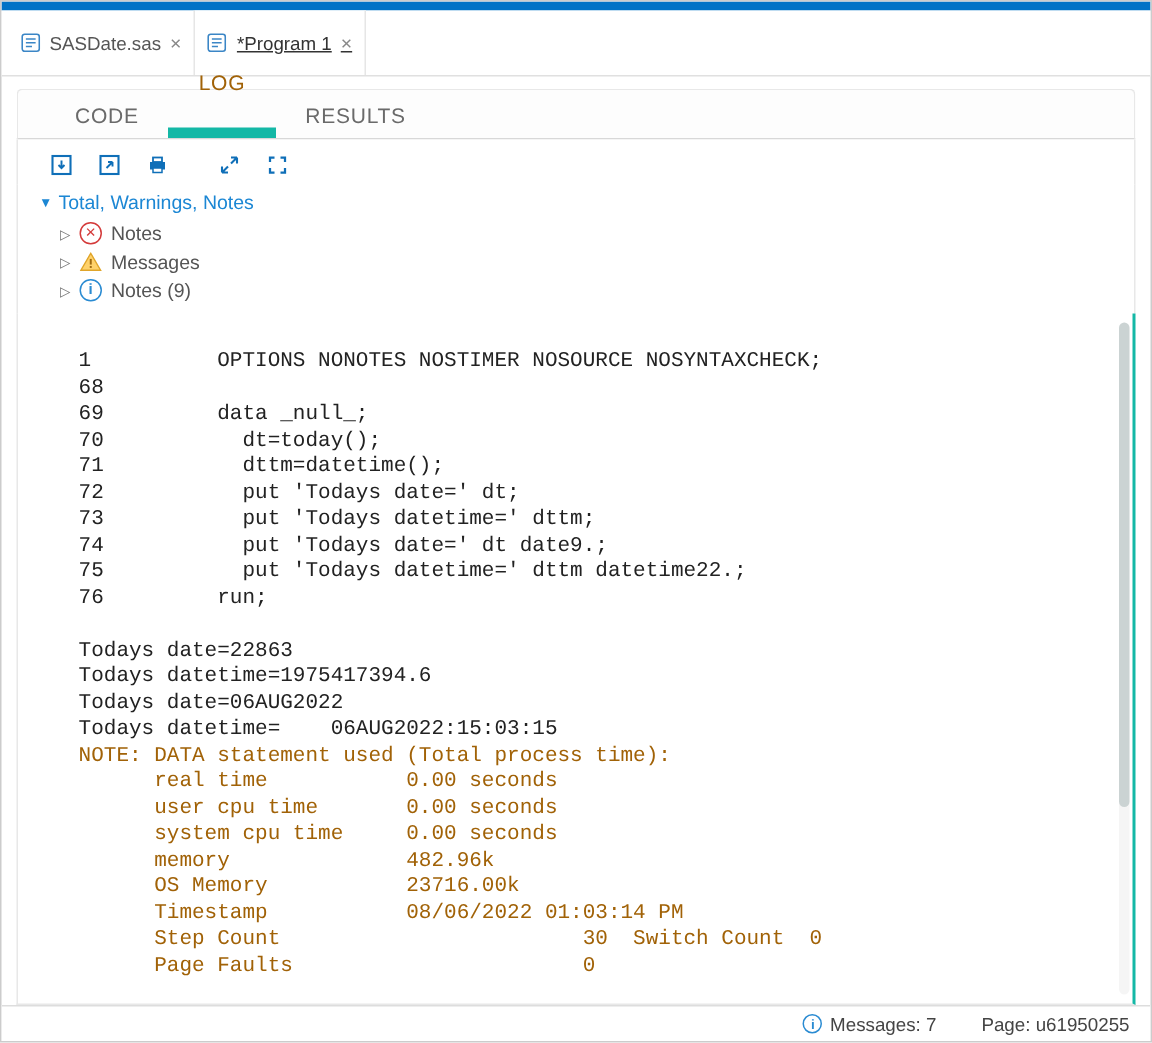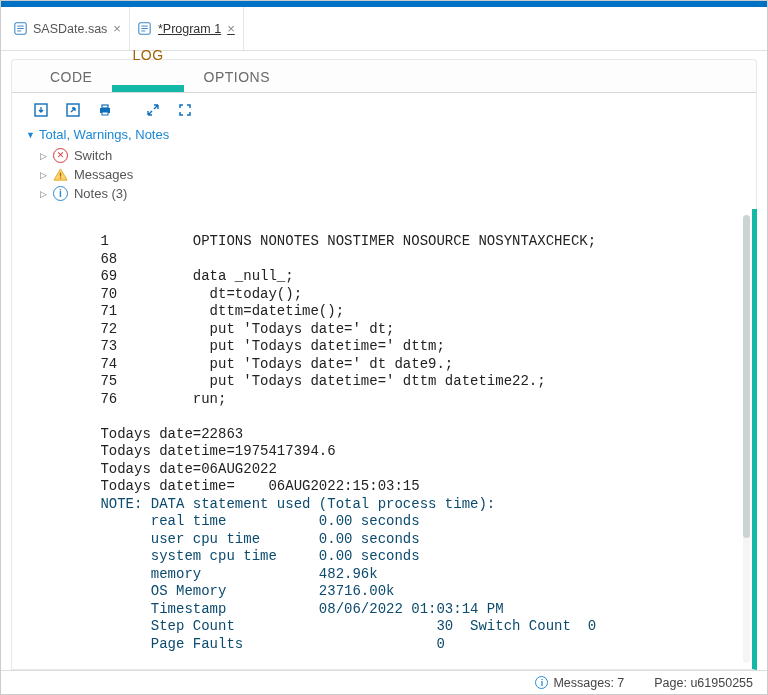--- a/index.html
+++ b/index.html
@@ -106,37 +106,36 @@
   }
   .caret-down { font-size: 9px; color: #1c87d4; }
   .caret-right { font-size: 9px; color: #777;}
   .oicon { width: 15px; height: 15px; display: inline-flex; align-items: center; justify-content: center; }
   .err-ic { border: 1.5px solid #d43b3b; border-radius: 50%; color: #d43b3b; font-size: 9px; line-height: 11px;}
   .note-ic { border: 1.5px solid #2a8bd2; border-radius: 50%; color: #2a8bd2; font-size: 10px; font-weight: bold; line-height: 11px;}
   .logwrap {
     flex: 1;
     margin: 0 10px;
     border-left: 1px solid #e8e8e8;
-    border-right: 5px solid #14b8a6;
+    border-right: 2px solid #14b8a6;
     border-bottom: 1px solid #e8e8e8;
     position: relative;
     overflow: hidden;
-    padding-left: 48px;
   }
   .logbody {
     font-family: "Courier New", monospace;
     font-size: 14px;
     line-height: 1.25;
     white-space: pre;
     padding: 24px 12px 0 32px;
     color: #222;
     height: 100%;
     overflow: hidden;
   }
-  .note-line { color: #0c4a6e; margin-top: 16px; }
+  .note-line { color: #a16207; margin-top: 16px; }
   .scrollbar {
     position: absolute;
     right: 2px;
     top: 6px;
     bottom: 6px;
     width: 7px;
     background: rgba(0,0,0,0.04);
     border-radius: 4px;
   }
   .scrollthumb {
@@ -187,21 +186,21 @@
         </svg>
     </span>
     <span>*Program 1</span>
     <span class="close">×</span>
   </div>
 </div>
 
 <div class="subtabs">
   <div class="subtab">CODE</div>
   <div class="subtab active">LOG</div>
-  <div class="subtab">OPTIONS</div>
+  <div class="subtab">RESULTS</div>
 </div>
 
 <div class="toolbar">
   <span class="tbtn">
     <svg width="16" height="16" viewBox="0 0 16 16">
         <rect x="2" y="2" width="12" height="12" fill="none" stroke="#0f6fb8" stroke-width="1.4"></rect>
         <path d="M8 5v5m-2-2l2 2 2-2" stroke="#0f6fb8" stroke-width="1.3" fill="none"></path>
       </svg>
   </span>
   <span class="tbtn">
@@ -231,37 +230,37 @@
 </div>
 
 <div class="outline">
   <div class="outline-header">
     <span class="caret-down">▼</span>
     <span>Total, Warnings, Notes</span>
   </div>
   <div class="outline-item">
     <span class="caret-right">▷</span>
     <span class="oicon err-ic">✕</span>
-    <span>Switch</span>
+    <span>Notes</span>
   </div>
   <div class="outline-item">
     <span class="caret-right">▷</span>
     <span class="oicon">
       <svg width="15" height="15" viewBox="0 0 16 16">
           <path d="M8 2L1 14h14L8 2z" fill="#ffd26b" stroke="#e0a52a" stroke-width="1"></path>
           <rect x="7.3" y="6" width="1.4" height="4" fill="#a06b10"></rect>
           <rect x="7.3" y="11" width="1.4" height="1.4" fill="#a06b10"></rect>
         </svg>
     </span>
     <span>Messages</span>
   </div>
   <div class="outline-item">
     <span class="caret-right">▷</span>
     <span class="oicon note-ic">i</span>
-    <span>Notes (3)</span>
+    <span>Notes (9)</span>
   </div>
 </div>
 
 <div class="logwrap">
   <div class="logbody"><span> 1          OPTIONS NONOTES NOSTIMER NOSOURCE NOSYNTAXCHECK;
  68         
  69         data _null_;
  70           dt=today();
  71           dttm=datetime();
  72           put 'Todays date=' dt;

